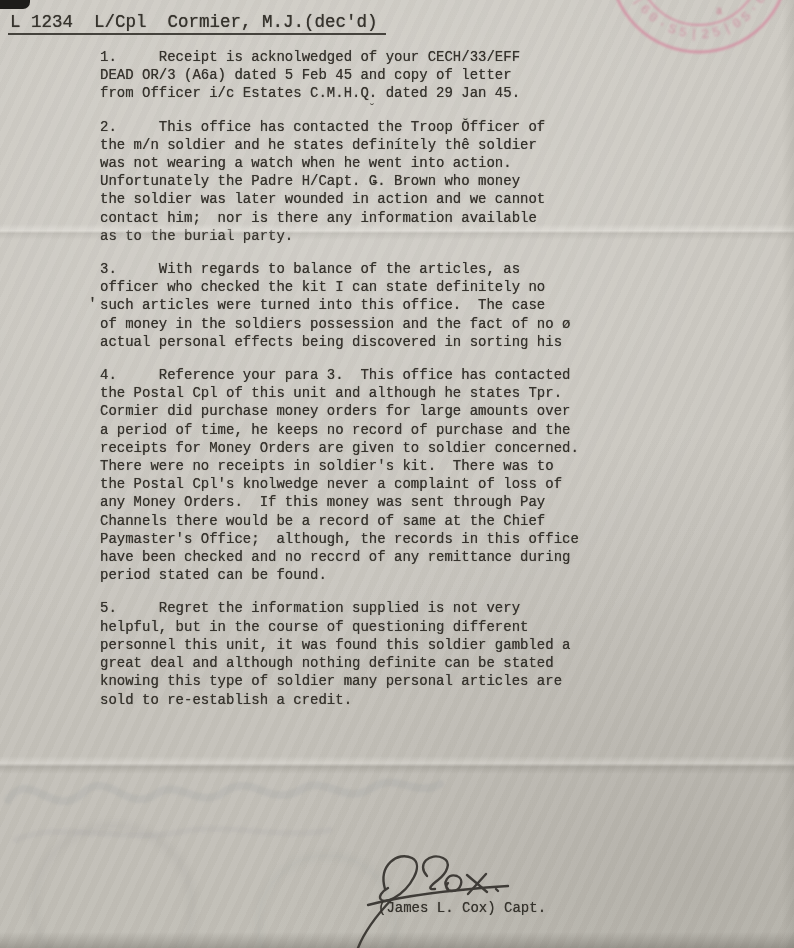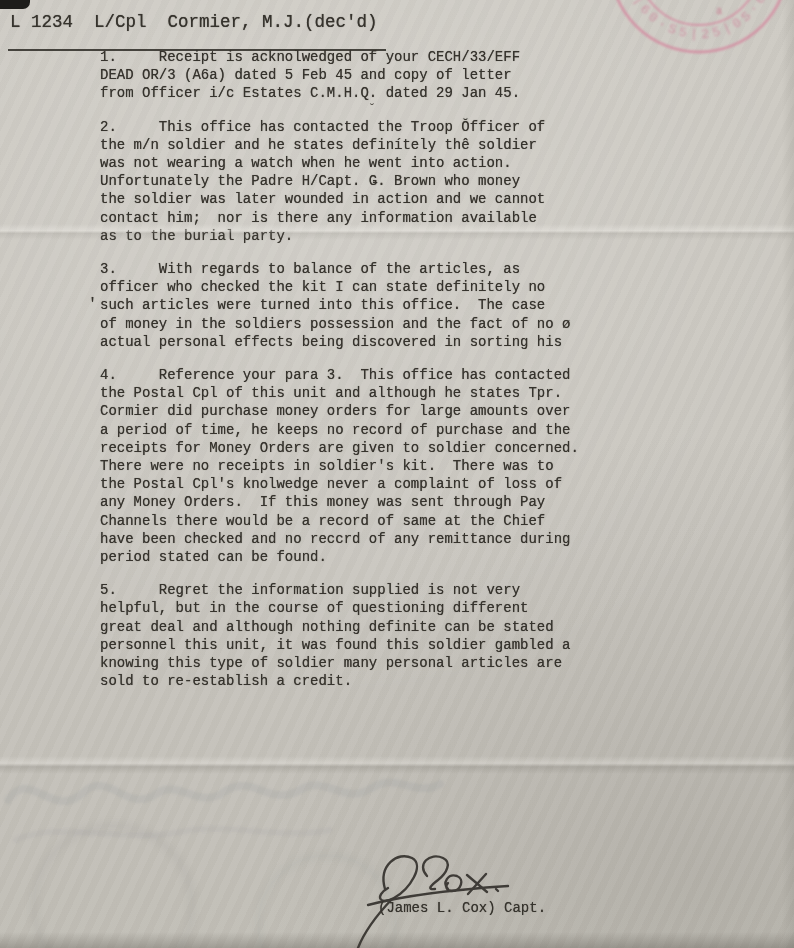--- a/index.html
+++ b/index.html
@@ -10,21 +10,21 @@
       radial-gradient(120% 90% at 40% 22%, rgba(255,255,255,0.12), rgba(255,255,255,0) 60%),
       radial-gradient(100% 85% at 88% 92%, rgba(78,74,66,0.12), rgba(78,74,66,0) 55%),
       repeating-linear-gradient(115deg, rgba(255,255,255,0.022) 0 7px, rgba(30,28,24,0.018) 7px 14px),
       linear-gradient(180deg,#cdcac3 0%, #c9c6bf 55%, #c1beb6 100%);
     color:#36332d;
   }
   .typed { white-space:pre; font-size:17px; line-height:18.2px;
            text-shadow:0 0 0.7px rgba(54,51,45,0.8); }
   .header {
     position:absolute; left:8px; top:12px; font-size:17.5px; white-space:pre;
-    padding:0 8px 17px 2px; border-bottom:2px solid rgba(45,42,37,0.85);
+    padding:0 8px 1px 2px; border-bottom:2px solid rgba(45,42,37,0.85);
     text-shadow:0 0 0.8px rgba(45,42,37,0.85);
   }
   .doc-body { position:absolute; left:100px; top:48px; width:620px; }
   .para { margin:0 0 15px 0; }
   .line { white-space:pre; font-size:14px; line-height:18.2px;
           text-shadow:0 0 0.7px rgba(54,51,45,0.8); }
   .corner-mark { position:absolute; left:0; top:0; width:30px; height:9px;
                  background:#1d1c1a; border-radius:0 0 7px 0; }
   .stamp { position:absolute; top:-2px; right:-10px; }
   .margin-apostrophe { position:absolute; left:88px; top:296px; font-size:15px; }
@@ -101,28 +101,29 @@
       <div class="para">
         <div class="line">4.     Reference your para 3.  This office has contacted</div>
         <div class="line">the Postal Cpl of this unit and although he states Tpr.</div>
         <div class="line">Cormier did purchase money orders for large amounts over</div>
         <div class="line">a period of time, he keeps no record of purchase and the</div>
         <div class="line">receipts for Money Orders are given to soldier concerned.</div>
         <div class="line">There were no receipts in soldier's kit.  There was to</div>
         <div class="line">the Postal Cpl's knolwedge never a complaint of loss of</div>
         <div class="line">any Money Orders.  If this money was sent through Pay</div>
         <div class="line">Channels there would be a record of same at the Chief</div>
+        <div class="line">Paymaster's Office;  although, the records in this office</div>
         <div class="line">have been checked and no reccrd of any remittance during</div>
         <div class="line">period stated can be found.</div>
       </div>
       <div class="para">
         <div class="line">5.     Regret the information supplied is not very</div>
         <div class="line">helpful, but in the course of questioning different</div>
+        <div class="line">personnel this unit, it was found this soldier gambled a</div>
         <div class="line">great deal and although nothing definite can be stated</div>
-        <div class="line">personnel this unit, it was found this soldier gambled a</div>
         <div class="line">knowing this type of soldier many personal articles are</div>
         <div class="line">sold to re-establish a credit.</div>
       </div>
     </div>
 
   <span class="typed margin-apostrophe">'</span>
   <span class="typed caret-mark">ˇ</span>
 
   <svg class="ghost-writing" width="460" height="120" viewBox="0 0 460 120">
     <g fill="none" stroke="#7f818b" stroke-linecap="round" filter="url(#blur1)">

